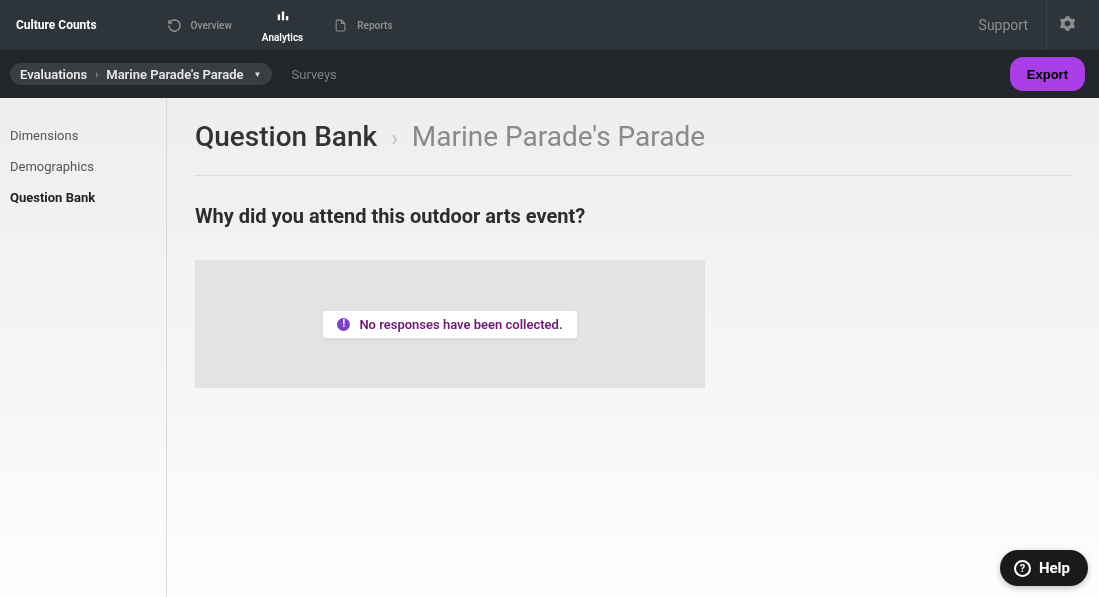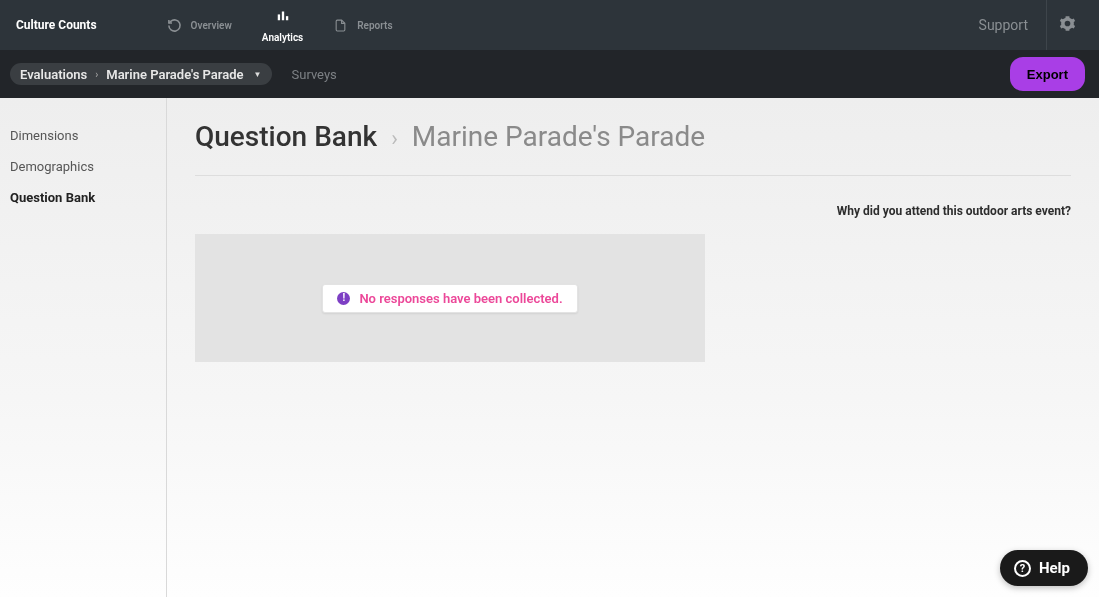--- a/index.html
+++ b/index.html
@@ -149,25 +149,24 @@
       font-size: 22px;
       color: #bbb;
     }
     .page-subtitle {
       font-size: 28px;
       font-weight: 400;
       color: #8a8a8a;
     }
     .question-block { margin-top: 28px; }
     .question-title {
-      font-size: 12px;
+      font-size: 20px;
       font-weight: 700;
       color: #2d2d2d;
-      margin-bottom: 16px;
-      text-align: right;
+      margin-bottom: 32px;
     }
     .empty-panel {
       width: 510px;
       height: 128px;
       background: #e3e3e3;
       display: flex;
       align-items: center;
       justify-content: center;
     }
     .empty-badge {
@@ -189,21 +188,21 @@
       font-size: 10px;
       font-weight: 700;
       display: flex;
       align-items: center;
       justify-content: center;
       line-height: 1;
     }
     .empty-text {
       font-size: 13px;
       font-weight: 600;
-      color: #ec4899;
+      color: #701a75;
     }
     
     .help-btn {
       position: absolute;
       right: 11px;
       bottom: 11px;
       background: #1a1a1a;
       color: #fff;
       border-radius: 28px;
       height: 36px;

